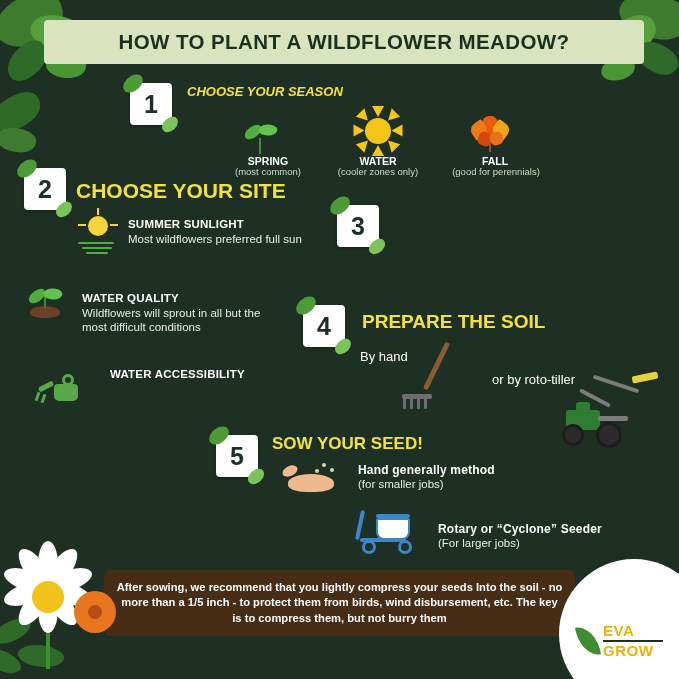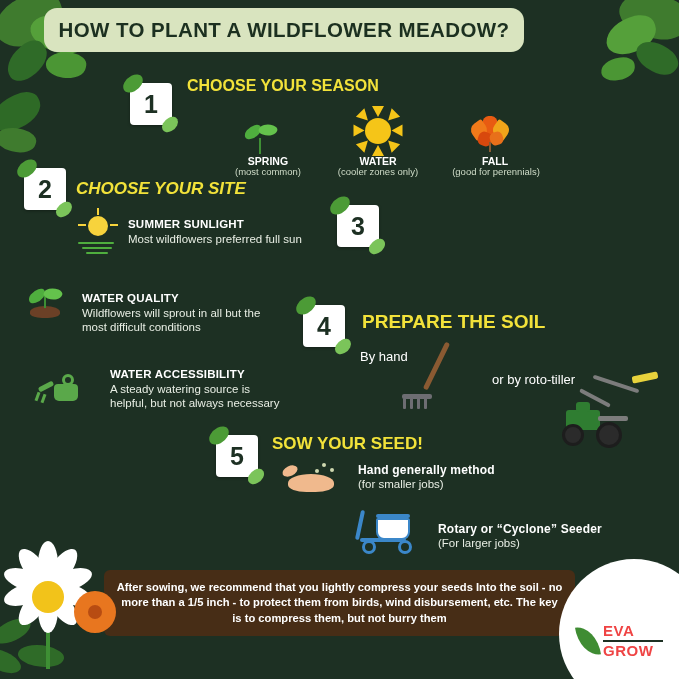--- a/index.html
+++ b/index.html
@@ -22,22 +22,22 @@
   .leaf-tl3 { width:46px;height:30px; left:4px; top:46px; background:#2f6b28; transform:rotate(-40deg); }
   .leaf-tl4 { width:40px;height:26px; left:46px; top:52px; background:#4b9634; transform:rotate(10deg); }
   .leaf-tr1 { width:70px;height:44px; right:-10px; top:-6px; background:#3f7b2e; transform:rotate(20deg); }
   .leaf-tr2 { width:52px;height:34px; right:22px; top:18px; background:#55a03a; transform:rotate(-20deg); }
   .leaf-tr3 { width:44px;height:28px; right:0px; top:44px; background:#2f6b28; transform:rotate(35deg); }
   .leaf-tr4 { width:34px;height:22px; right:44px; top:58px; background:#4b9634; transform:rotate(-8deg); }
   .leaf-l1 { width:52px;height:32px; left:-10px; top:96px; background:#2e6a26; transform:rotate(-25deg); }
   .leaf-l2 { width:40px;height:24px; left:-4px; top:128px; background:#3f7b2e; transform:rotate(15deg); }
 
   .title-bar {
-    position:absolute; left:44px; top:8px; width:480px; height:44px;
-    background:#d9e4bf; border-radius:13px;
+    position:absolute; left:44px; top:20px; width:600px; height:44px;
+    background:#d9e4bf; border-radius:4px;
     display:flex; align-items:center; justify-content:center;
   }
   .title-bar h1 {
     margin:0; font-size:20.5px; font-weight:bold; letter-spacing:.4px;
     color:#1c3020; white-space:nowrap;
   }
 
   .step-badge {
     position:absolute; width:42px; height:42px; background:#ffffff;
     border-radius:4px; display:flex; align-items:center; justify-content:center;
@@ -124,21 +124,21 @@
   .logo-corner {
     position:absolute; right:-30px; bottom:-30px; width:150px; height:150px;
     background:#ffffff; border-radius:50%;
   }
   .logo-box { position:absolute; right:16px; bottom:18px; width:86px; height:40px; display:flex; align-items:center; }
   .logo-leaf {
     width:22px;height:30px; background:#3f8c33;
     border-radius:0 100% 0 100%;
     transform:rotate(-8deg); margin-right:4px;
   }
-  .logo-text { font-size:15px; font-weight:bold; color:#ef4444; line-height:.95; letter-spacing:.5px;}
+  .logo-text { font-size:15px; font-weight:bold; color:#eab308; line-height:.95; letter-spacing:.5px;}
   .logo-rule { height:2px; background:#1d3023; width:60px; margin:2px 0;}
 </style>
 </head>
 <body>
 
 <div class="canvas">
 
   <div class="leafblob leaf-tl1"></div>
   <div class="leafblob leaf-tl2"></div>
   <div class="leafblob leaf-tl3"></div>
@@ -152,21 +152,21 @@
 
   <div class="title-bar">
     <h1>HOW TO PLANT A WILDFLOWER MEADOW?</h1>
   </div>
 
   <div class="step-badge" style="left:130px; top:83px;">
     <span class="badge-leaf"></span>
     <span class="badge-leaf2"></span>
     <span>1</span>
   </div>
-  <div class="step-title" style="left:187px; top:77px; font-size:16px;">CHOOSE YOUR SEASON</div>
+  <div class="step-title" style="left:187px; top:84px; font-size:13px;font-style:italic;">CHOOSE YOUR SEASON</div>
 
   <div class="ic" style="left:242px; top:120px; width:52px; height:34px;">
     <div class="sprout-stem"></div>
     <div class="sprout-l" style="left:2px; top:6px; transform:rotate(-18deg);"></div>
     <div class="sprout-l" style="left:17px; top:4px; transform:rotate(18deg); background:#64c24c;"></div>
   </div>
   <div class="cap-title" style="position:absolute; left:228px; top:155px; width:80px;">SPRING</div>
   <div class="cap-sub" style="position:absolute; left:218px; top:166px; width:100px;">(most common)</div>
 
   <div class="ic" style="left:355px; top:108px; width:46px; height:46px;">
@@ -192,21 +192,21 @@
     <div style="position:absolute; left:19px; top:30px; width:2px;height:10px;background:#8a5a32;"></div>
   </div>
   <div class="cap-title" style="position:absolute; left:455px; top:155px; width:80px;">FALL</div>
   <div class="cap-sub" style="position:absolute; left:440px; top:166px; width:112px;">(good for perennials)</div>
 
   <div class="step-badge" style="left:24px; top:168px;">
     <span class="badge-leaf"></span>
     <span class="badge-leaf2"></span>
     <span>2</span>
   </div>
-  <div class="step-title" style="left:76px; top:179px; font-size:17px;font-style:italic;">CHOOSE YOUR SITE</div>
+  <div class="step-title" style="left:76px; top:179px; font-size:21px;">CHOOSE YOUR SITE</div>
 
   <div class="ic" style="left:74px; top:214px; width:48px; height:40px;">
     <div class="sun2" style="left:14px; top:2px;"></div>
     <div style="position:absolute; left:4px; top:10px; width:8px;height:2px;background:#f7d33c;"></div>
     <div style="position:absolute; left:36px; top:10px; width:8px;height:2px;background:#f7d33c;"></div>
     <div style="position:absolute; left:23px; top:-6px; width:2px;height:7px;background:#f7d33c;"></div>
     <div class="grass" style="left:4px; top:28px; width:36px;"></div>
     <div class="grass" style="left:8px; top:33px; width:30px;"></div>
     <div class="grass" style="left:12px; top:38px; width:22px;"></div>
   </div>
@@ -223,21 +223,20 @@
   <div class="body-text" style="position:absolute; left:82px; top:306px; width:180px;">Wildflowers will sprout in all but the most difficult conditions</div>
 
   <div class="ic" style="left:36px; top:372px; width:60px; height:40px;">
     <div class="can-body" style="left:18px; top:12px;"></div>
     <div class="can-spout" style="left:2px; top:12px;"></div>
     <div class="can-handle" style="left:26px; top:2px;"></div>
     <div style="position:absolute; left:0px; top:20px; width:3px;height:9px;background:#5aa84a;transform:rotate(20deg);"></div>
     <div style="position:absolute; left:6px; top:22px; width:3px;height:9px;background:#5aa84a;transform:rotate(20deg);"></div>
   </div>
   <div class="white-head" style="position:absolute; left:110px; top:368px;">WATER ACCESSIBILITY</div>
-  <div class="body-text" style="position:absolute; left:110px; top:382px; width:180px;">A steady watering source is helpful, but not always necessary</div>
 
   <div class="step-badge" style="left:337px; top:205px;">
     <span class="badge-leaf"></span>
     <span class="badge-leaf2"></span>
     <span>3</span>
   </div>
 
   <div class="step-badge" style="left:303px; top:305px;">
     <span class="badge-leaf"></span>
     <span class="badge-leaf2"></span>

